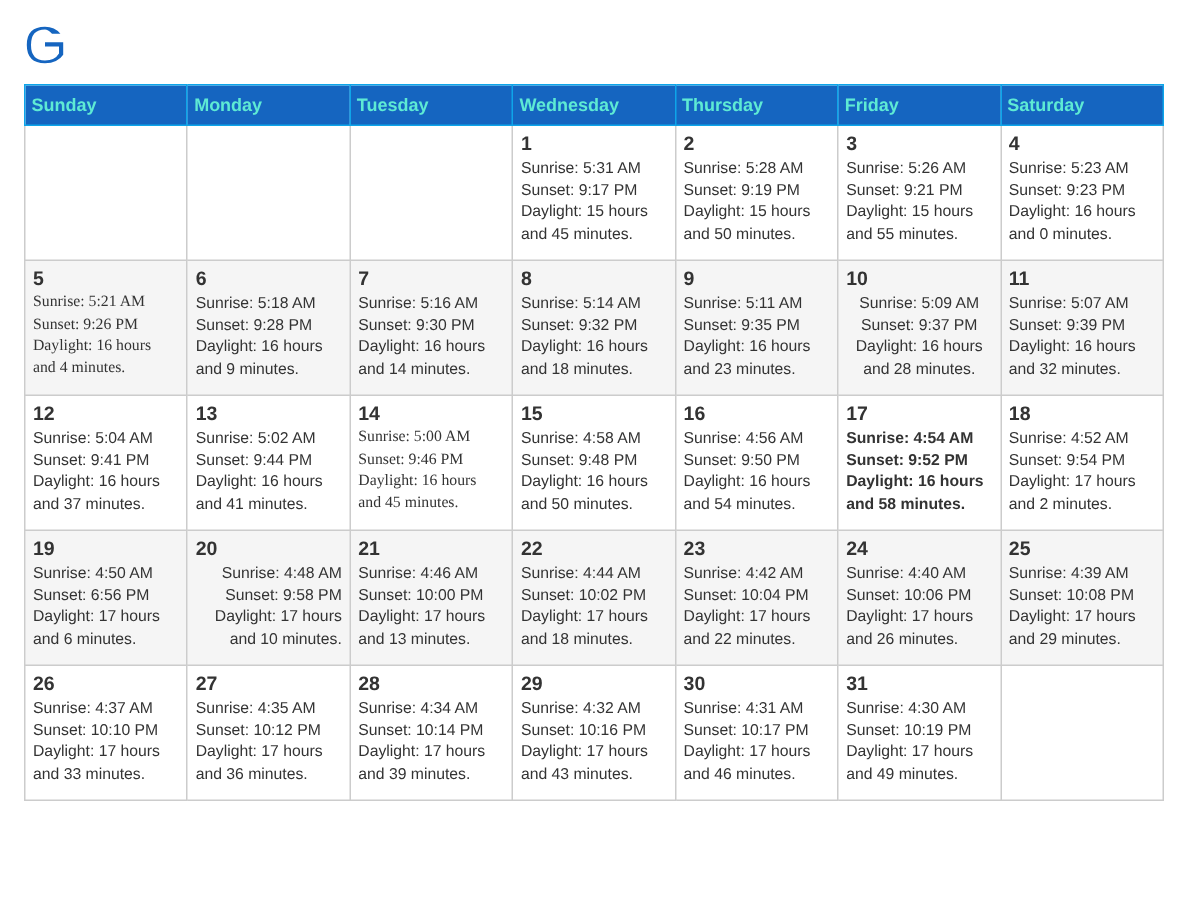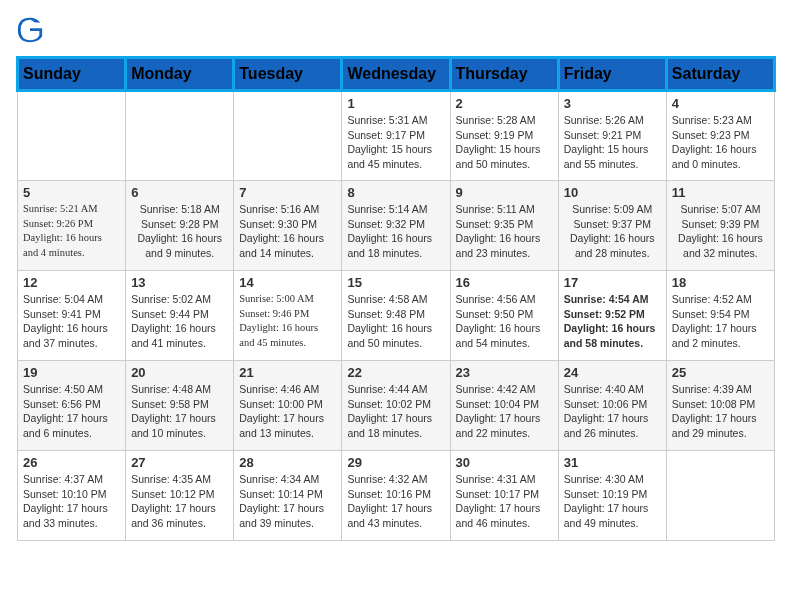--- a/index.html
+++ b/index.html
@@ -37,26 +37,26 @@
       font-size: 15px;
       color: #555;
     }
     table {
       width: 100%;
       border-collapse: collapse;
       font-size: 11px;
     }
     thead th {
       background: #1565c0;
-      color: #000000;
+      color: #5eead4;
       padding: 6px 4px;
       text-align: left;
-      font-size: 16px;
+      font-size: 12px;
       font-weight: bold;
-      border: 3px solid #0ea5e9;
+      border: 1px solid #0ea5e9;
     }
     tbody td {
       vertical-align: top;
       padding: 4px 5px;
       border: 1px solid #ccc;
       min-height: 80px;
       height: 90px;
       width: calc(100% / 7);
       background: #fff;
     }
@@ -145,21 +145,21 @@
       <tr>
         <td>
           <div class="day-num">5</div>
           <div class="day-info" style="white-space: pre-line; font-family: Liberation Serif, serif;">Sunrise: 5:21 AM
 Sunset: 9:26 PM
 Daylight: 16 hours
 and 4 minutes.</div>
         </td>
         <td>
           <div class="day-num">6</div>
-          <div class="day-info" style="white-space: pre-line; text-align: center;">Sunrise: 5:18 AM
+          <div class="day-info" style="white-space: pre-line;">Sunrise: 5:18 AM
 Sunset: 9:28 PM
 Daylight: 16 hours
 and 9 minutes.</div>
         </td>
         <td>
           <div class="day-num">7</div>
           <div class="day-info" style="white-space: pre-line;">Sunrise: 5:16 AM
 Sunset: 9:30 PM
 Daylight: 16 hours
 and 14 minutes.</div>
@@ -180,21 +180,21 @@
         </td>
         <td>
           <div class="day-num">10</div>
           <div class="day-info" style="white-space: pre-line; text-align: center;">Sunrise: 5:09 AM
 Sunset: 9:37 PM
 Daylight: 16 hours
 and 28 minutes.</div>
         </td>
         <td>
           <div class="day-num">11</div>
-          <div class="day-info" style="white-space: pre-line; text-align: center;">Sunrise: 5:07 AM
+          <div class="day-info" style="white-space: pre-line;">Sunrise: 5:07 AM
 Sunset: 9:39 PM
 Daylight: 16 hours
 and 32 minutes.</div>
         </td>
       </tr>
       <tr>
         <td>
           <div class="day-num">12</div>
           <div class="day-info" style="white-space: pre-line;">Sunrise: 5:04 AM
 Sunset: 9:41 PM
@@ -247,21 +247,21 @@
       <tr>
         <td>
           <div class="day-num">19</div>
           <div class="day-info" style="white-space: pre-line;">Sunrise: 4:50 AM
 Sunset: 6:56 PM
 Daylight: 17 hours
 and 6 minutes.</div>
         </td>
         <td>
           <div class="day-num">20</div>
-          <div class="day-info" style="white-space: pre-line;">Sunrise: 4:48 AM
+          <div class="day-info" style="white-space: pre-line; text-align: right;">Sunrise: 4:48 AM
 Sunset: 9:58 PM
 Daylight: 17 hours
 and 10 minutes.</div>
         </td>
         <td>
           <div class="day-num">21</div>
           <div class="day-info" style="white-space: pre-line;">Sunrise: 4:46 AM
 Sunset: 10:00 PM
 Daylight: 17 hours
 and 13 minutes.</div>

